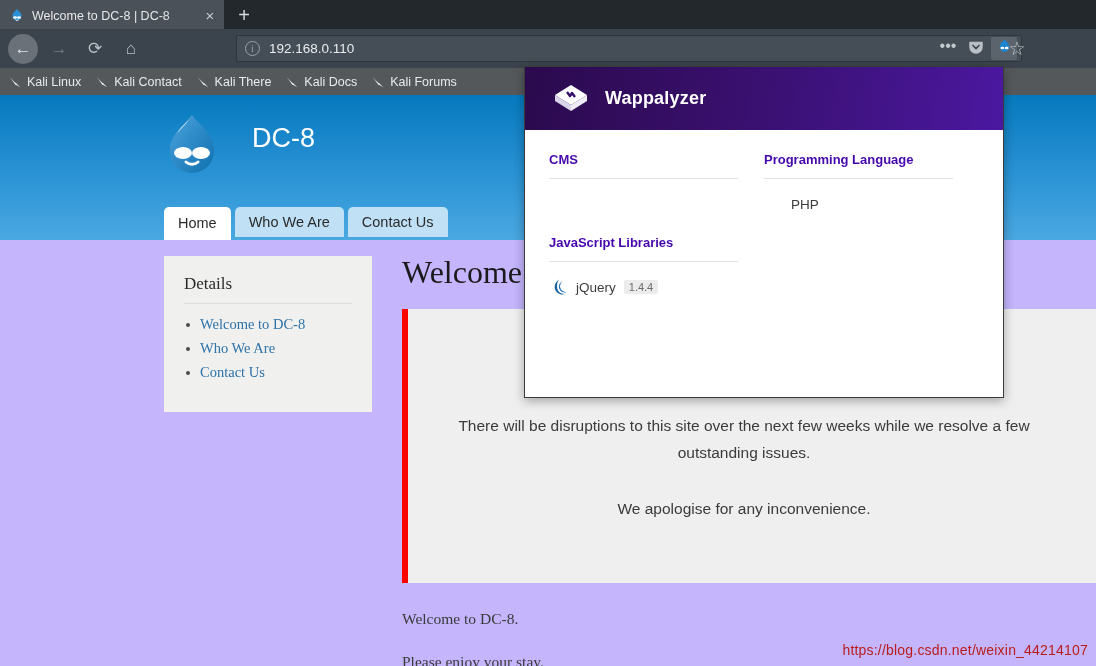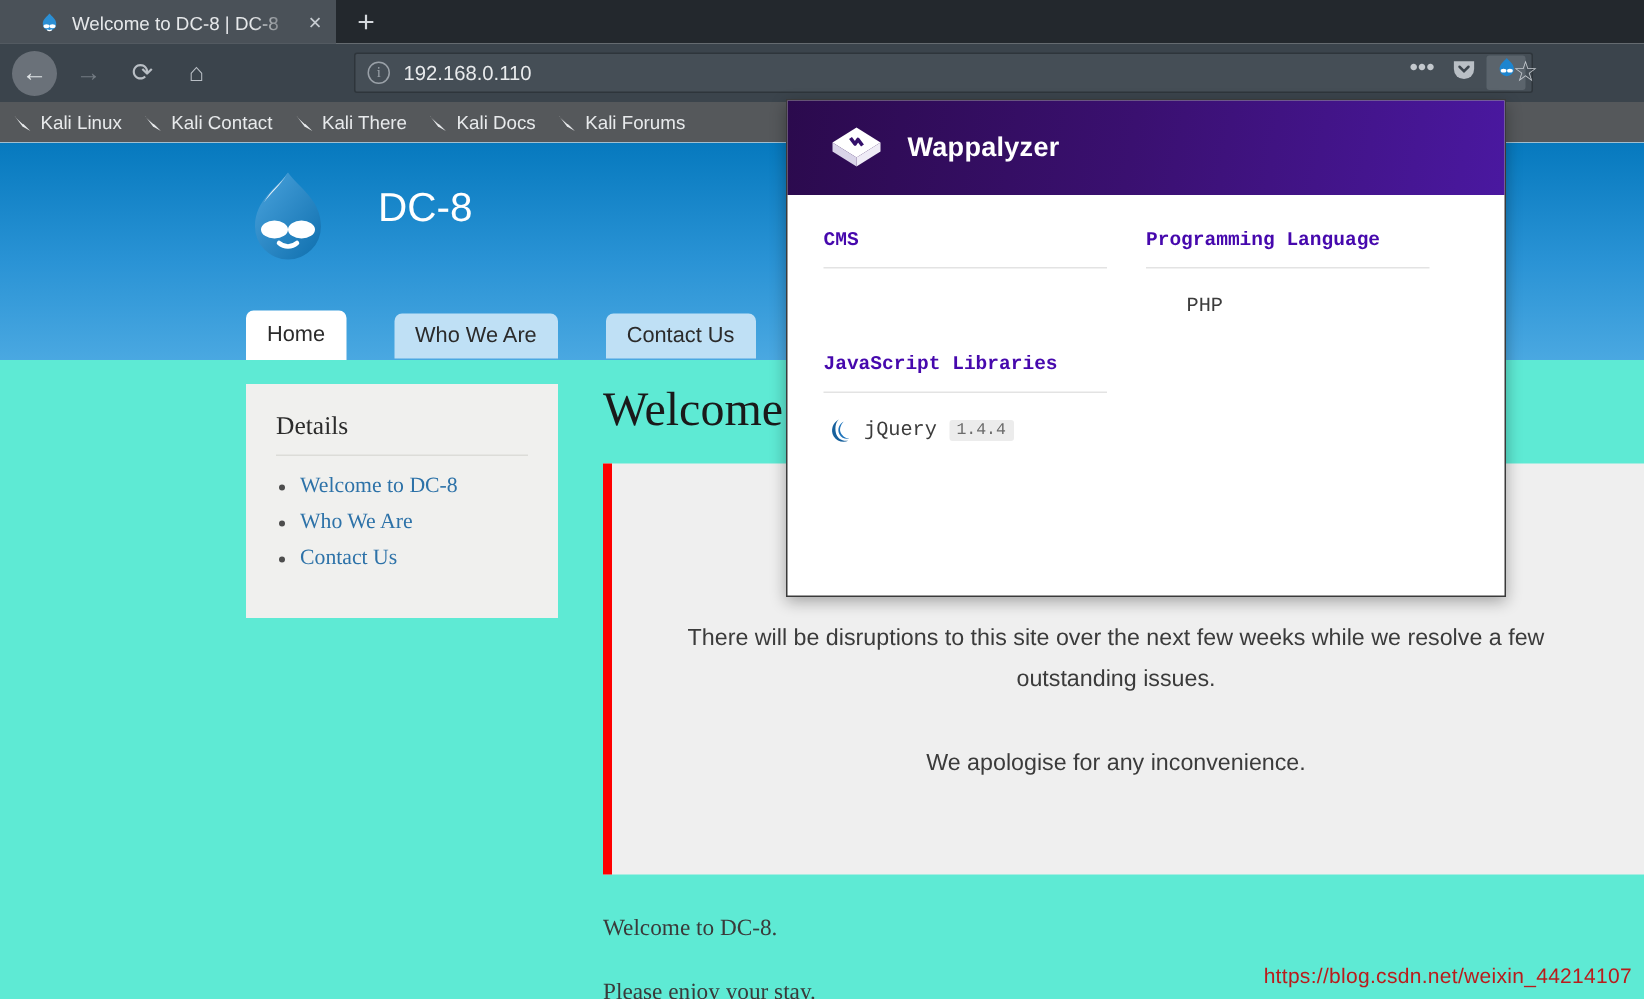--- a/index.html
+++ b/index.html
@@ -12,21 +12,21 @@
   #root { position: relative; width: 1096px; height: 666px; }
 
   
   .tabstrip {
     position: absolute; left: 0; top: 0; width: 1096px; height: 29px;
     background: #23282d;
   }
   .tab {
     position: absolute; left: 0; top: 0; width: 224px; height: 29px;
     background: #4a5158;
-    display: flex; align-items: center; padding: 0 6px 0 25px;
+    display: flex; align-items: center; padding: 0 6px 0 9px;
     border-top: 2px solid #4a5158;
   }
   .tab .favicon { width: 16px; height: 16px; flex: 0 0 16px; position: relative; }
   .tab-title {
     flex: 1 1 auto; margin-left: 7px; color: #e6e8ea;
     font-size: 12.5px; white-space: nowrap; overflow: hidden;
     -webkit-mask-image: linear-gradient(to right, #000 78%, transparent 97%);
     mask-image: linear-gradient(to right, #000 78%, transparent 97%);
   }
   .tab-close {
@@ -86,29 +86,29 @@
   }
   .site-header {
     position: relative; height: 145px; width: 100%;
     background: linear-gradient(to bottom, #0679be 0%, #2a93d5 55%, #4aa8e1 100%);
   }
   .logo { position: absolute; left: 164px; top: 18px; width: 56px; height: 64px; }
   .site-name {
     position: absolute; left: 252px; top: 28px;
     color: #fff; font-size: 27px; font-weight: normal;
   }
-  .navtabs { position: absolute; left: 164px; bottom: 0; display: flex; align-items: center; gap: 28px; }
+  .navtabs { position: absolute; left: 164px; bottom: 0; display: flex; align-items: flex-start; }
   .navtab {
     height: 30px; padding: 0 14px; margin-right: 4px;
     background: #bfe0f5; color: #2b2b2b; font-size: 14.5px;
     line-height: 30px; border-radius: 5px 5px 0 0; cursor: pointer;
   }
   .navtab.active { background: #fff; height: 33px; line-height: 33px; }
 
-  .content { position: relative; width: 100%; height: 426px; background: #5eead4; }
+  .content { position: relative; width: 100%; height: 426px; background: #c4b5fd; }
 
   .sidebar {
     position: absolute; left: 164px; top: 16px; width: 208px;
     background: #f0f0ee; padding: 18px 20px 24px 20px;
   }
   .sidebar h2 {
     font-family: "Liberation Serif", serif; font-size: 17px; font-weight: normal;
     color: #2b2b2b; padding-bottom: 9px; border-bottom: 1px solid #dcdcd8;
   }
   .sidebar ul { list-style: none; margin-top: 12px; }
@@ -152,21 +152,21 @@
     background: #fff; border: 1px solid #3a3a3a;
     box-shadow: 0 3px 10px rgba(0,0,0,.32); z-index: 50;
   }
   .popup-header {
     height: 63px; width: 100%;
     background: linear-gradient(100deg, #2b0a4d 0%, #3a1070 48%, #4a18a0 100%);
     display: flex; align-items: center; padding-left: 26px;
   }
   .wapp-logo { width: 40px; height: 40px; flex: 0 0 40px; }
   .wapp-name { margin-left: 14px; color: #fff; font-size: 18px; font-weight: bold; letter-spacing: .2px; }
-  .popup-body { padding: 22px 24px 0 24px; font-family: Liberation Mono, monospace; }
+  .popup-body { padding: 22px 24px 0 24px; }
   .cat-grid { display: flex; flex-wrap: wrap; }
   .cat { width: 50%; padding-right: 26px; margin-bottom: 22px; }
   .cat-title {
     color: #4608ad; font-size: 13px; font-weight: bold;
     padding-bottom: 11px; border-bottom: 1px solid #e3e3e3;
   }
   .tech { display: flex; align-items: center; margin-top: 16px; }
   .tech-ico { width: 18px; height: 18px; flex: 0 0 18px; margin-right: 9px; }
   .tech-name { color: #3c3c3c; font-size: 13.5px; }
   .tech-ver {

